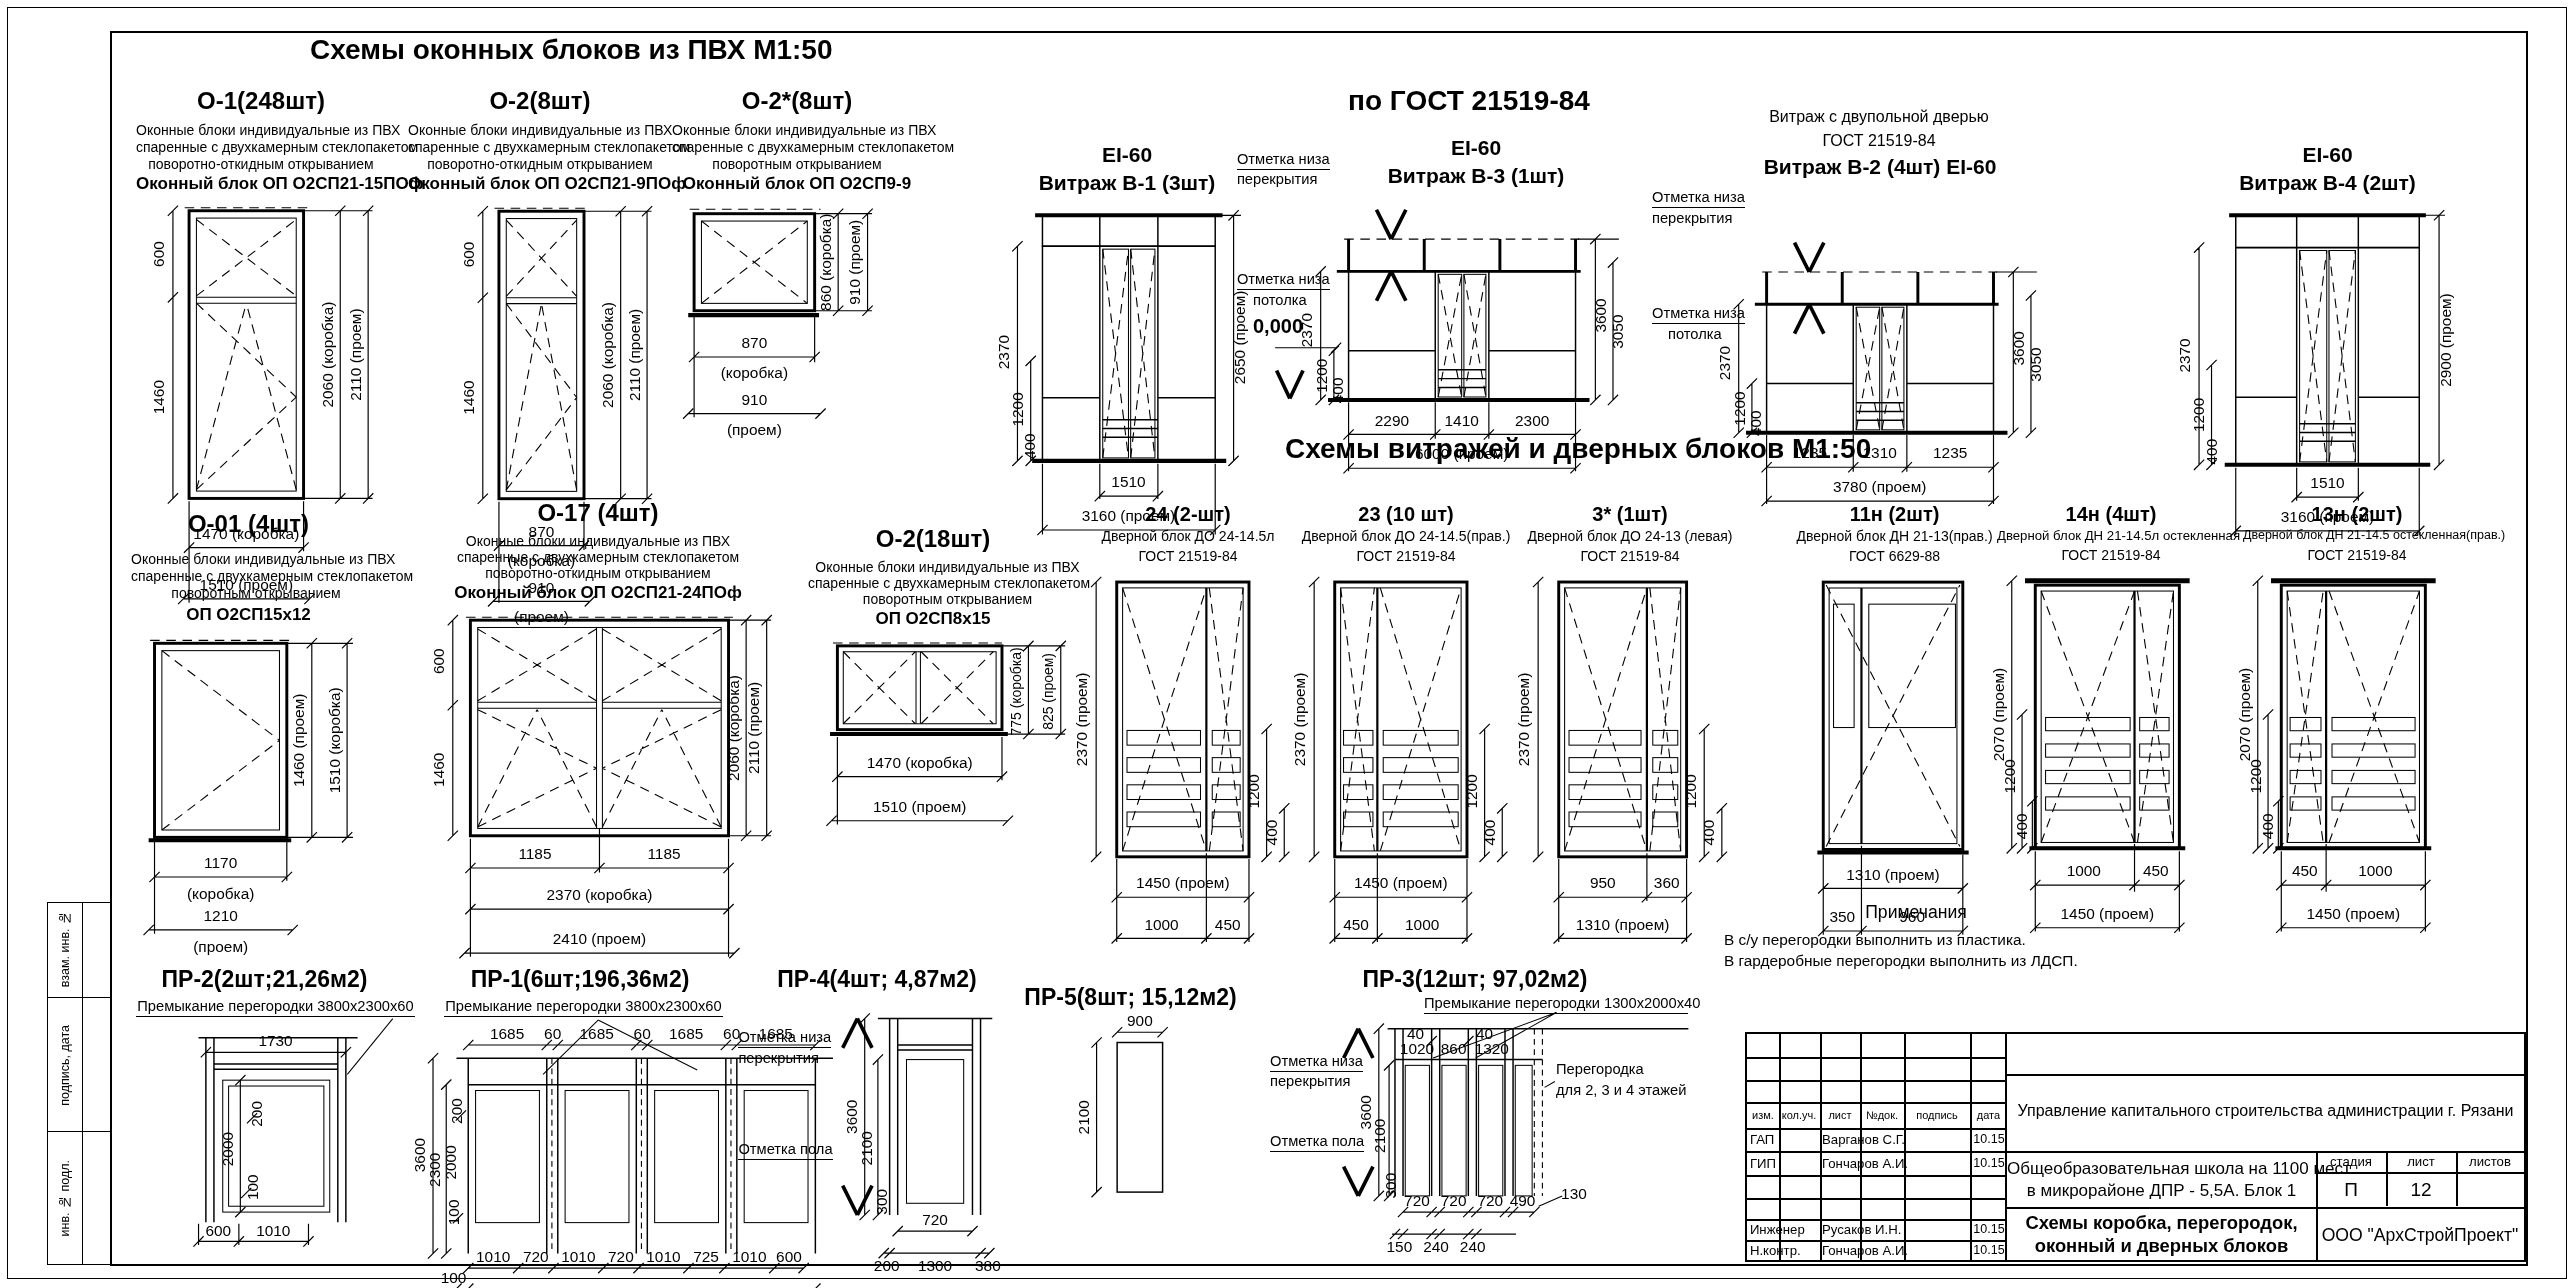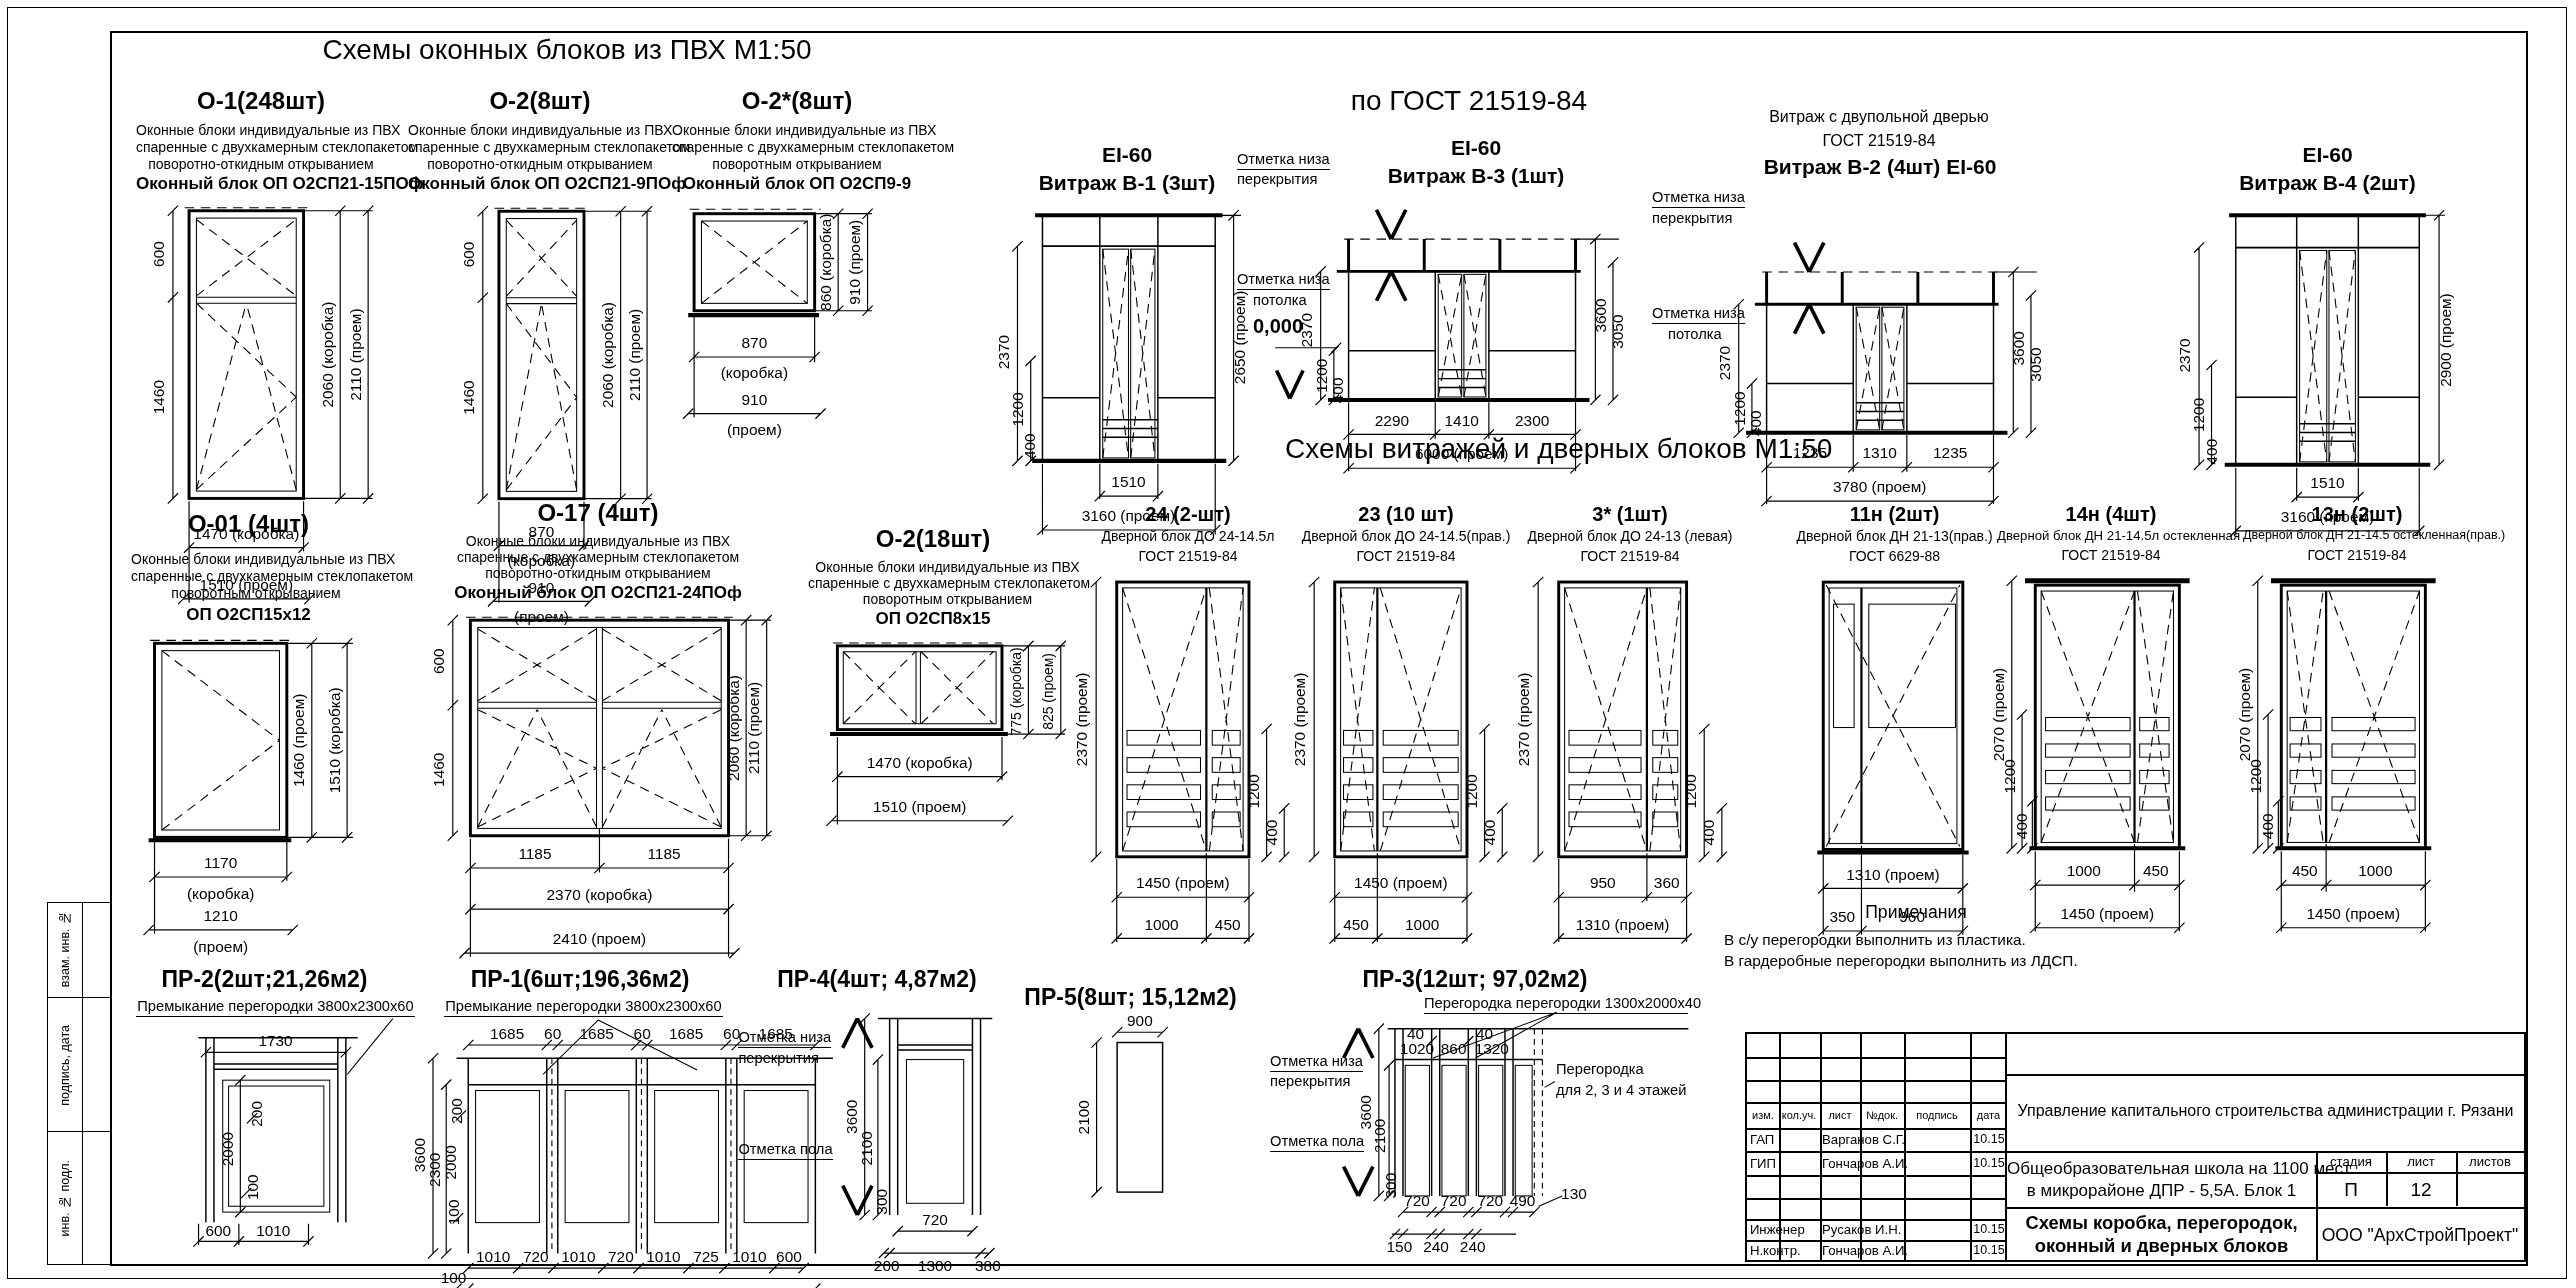--- a/index.html
+++ b/index.html
@@ -1,19 +1,19 @@
 <!DOCTYPE html>
 <html style="font-size:11.7px"><head>
 <meta charset="utf-8">
 <style>
   html,body{margin:0;padding:0;background:#e8e8e8}
   .sheet{position:relative;width:2576px;height:1288px;background:#fff;font-family:"Liberation Sans",sans-serif;color:#000;overflow:hidden}
   .frame-outer{position:absolute;left:7.3px;top:7.3px;width:2558px;height:1270px;border:1.5px solid #000}
   .frame-inner{position:absolute;left:110px;top:31px;width:2414px;height:1231px;border:2.9px solid #000}
-  .hdr{position:absolute;font-weight:normal;font-size:28px;text-align:center;white-space:nowrap}
+  .hdr{position:absolute;font-weight:bold;font-size:28px;text-align:center;white-space:nowrap}
   .fig{position:absolute}
   .ft{position:absolute;font-weight:bold;font-size:24px;text-align:center;white-space:nowrap}
   .ft27{font-size:20px}.ft29{font-size:21px}.ft31{font-size:23px}
   .fd{position:absolute;font-size:14px;text-align:center;white-space:nowrap}
   .fd23{font-size:17px;font-weight:bold}
   .fsub{position:absolute;font-size:14px;text-align:center;white-space:nowrap}
   .mk{position:absolute;font-size:14.7px;white-space:nowrap;border-bottom:1.5px solid #000;padding-bottom:1.5px}
   .mk2{position:absolute;font-size:14.7px;white-space:nowrap}
   .note{position:absolute;font-size:14.7px;white-space:nowrap}
   svg{position:absolute;overflow:visible}
@@ -689,21 +689,21 @@
         <path class="dm" d="M142 26 H204 M135 33 L149 19 M197 33 L211 19"></path>
         <text x="173" y="18" text-anchor="middle">900</text>
         <path class="dm" d="M114 40 V244 M107 47 L121 33 M107 251 L121 237"></path>
         <text transform="rotate(-90 103 142)" x="103" y="142" text-anchor="middle">2100</text>
       </g>
     </svg>
   </div>
 
   <div class="fig" style="left:1248px;top:966px;width:558px;height:294px">
     <div class="ft ft31" style="left:95px;top:0;width:264px">ПР-3(12шт; 97,02м2)</div>
-    <div class="fsub" style="left:176px;top:29px;width:264px;font-size:14.7px;border-bottom:1.5px solid #000;padding-bottom:1.5px">Перегородка перегородки 1300х2000х40</div>
+    <div class="fsub" style="left:176px;top:29px;width:264px;font-size:14.7px;border-bottom:1.5px solid #000;padding-bottom:1.5px">Премыкание перегородки 1300х2000х40</div>
     <div class="mk" style="left:22px;top:87px">Отметка низа</div>
     <div class="mk2" style="left:22px;top:107px">перекрытия</div>
     <div class="mk" style="left:22px;top:167px">Отметка пола</div>
     <div class="note" style="left:308px;top:95px">Перегородка</div>
     <div class="note" style="left:308px;top:116px">для 2, 3 и 4 этажей</div>
     <svg style="left:0;top:48px" width="558" height="245" viewBox="0 0 760 334">
       <g>
         <path class="s1" d="M420 -2 L252 60 M420 -2 L310 60"></path>
         <path class="arr" d="M130 60 L150 20 M170 60 L150 20 M130 208 L150 248 M170 208 L150 248"></path>
         <path class="s2" d="M190 20 H600 M200 20 V248 M211 20 V248 M250 20 V248 M261 20 V248 M300 20 V248 M311 20 V248 M350 20 V248 M361 20 V248 M200 62 H401"></path>

